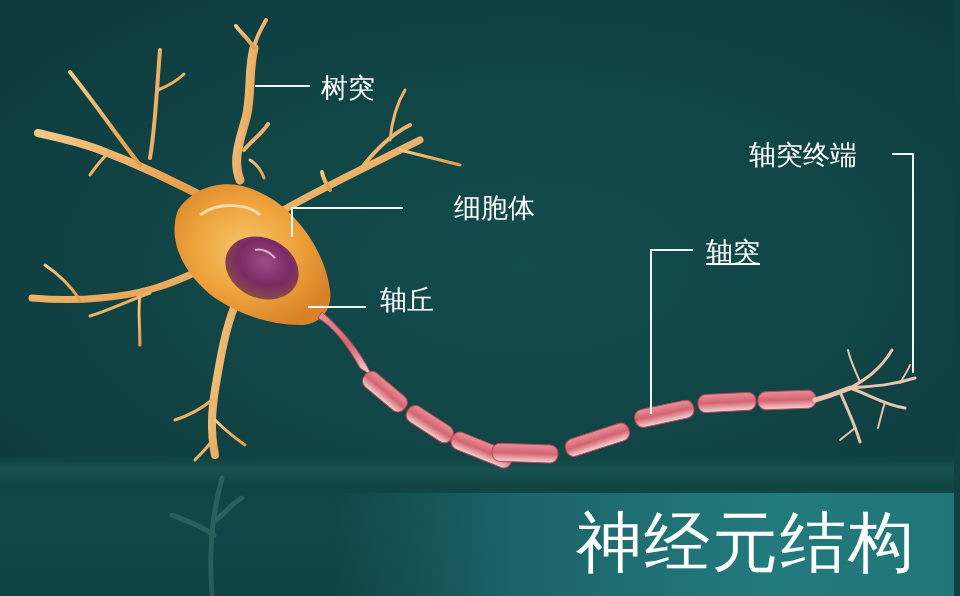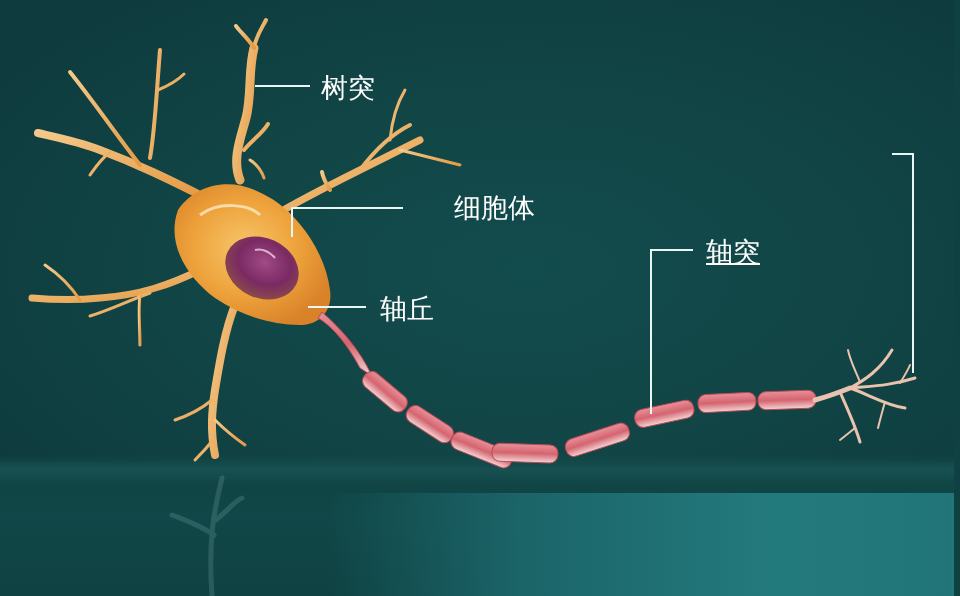--- a/index.html
+++ b/index.html
@@ -123,16 +123,18 @@
   <div class="line" style="left:291px; top:207px; width:112px; height:2px;"></div>
   <div class="line" style="left:291px; top:207px; width:2px; height:30px;"></div>
   <div class="line" style="left:308px; top:306px; width:58px; height:2px;"></div>
   <div class="line" style="left:650px; top:249px; width:43px; height:2px;"></div>
   <div class="line" style="left:650px; top:249px; width:2px; height:165px;"></div>
   <div class="line" style="left:892px; top:153px; width:22px; height:2px;"></div>
   <div class="line" style="left:912px; top:153px; width:2px; height:220px;"></div>
 
   <div class="label" style="left:321px; top:72px;">树突</div>
   <div class="label" style="left:414px; top:192px;margin-left:40px;">细胞体</div>
-  <div class="label" style="left:380px; top:293px;text-align:right;">轴丘</div>
+  <div class="label" style="left:380px; top:284px;text-align:right;">轴丘</div>
   <div class="label" style="left:706px; top:236px;text-decoration:underline;">轴突</div>
+  <div class="label" style="left:749px; top:139px;">轴突终端</div>
 
+  <div class="title">神经元结构</div>
 </div>
 
 </body></html>

